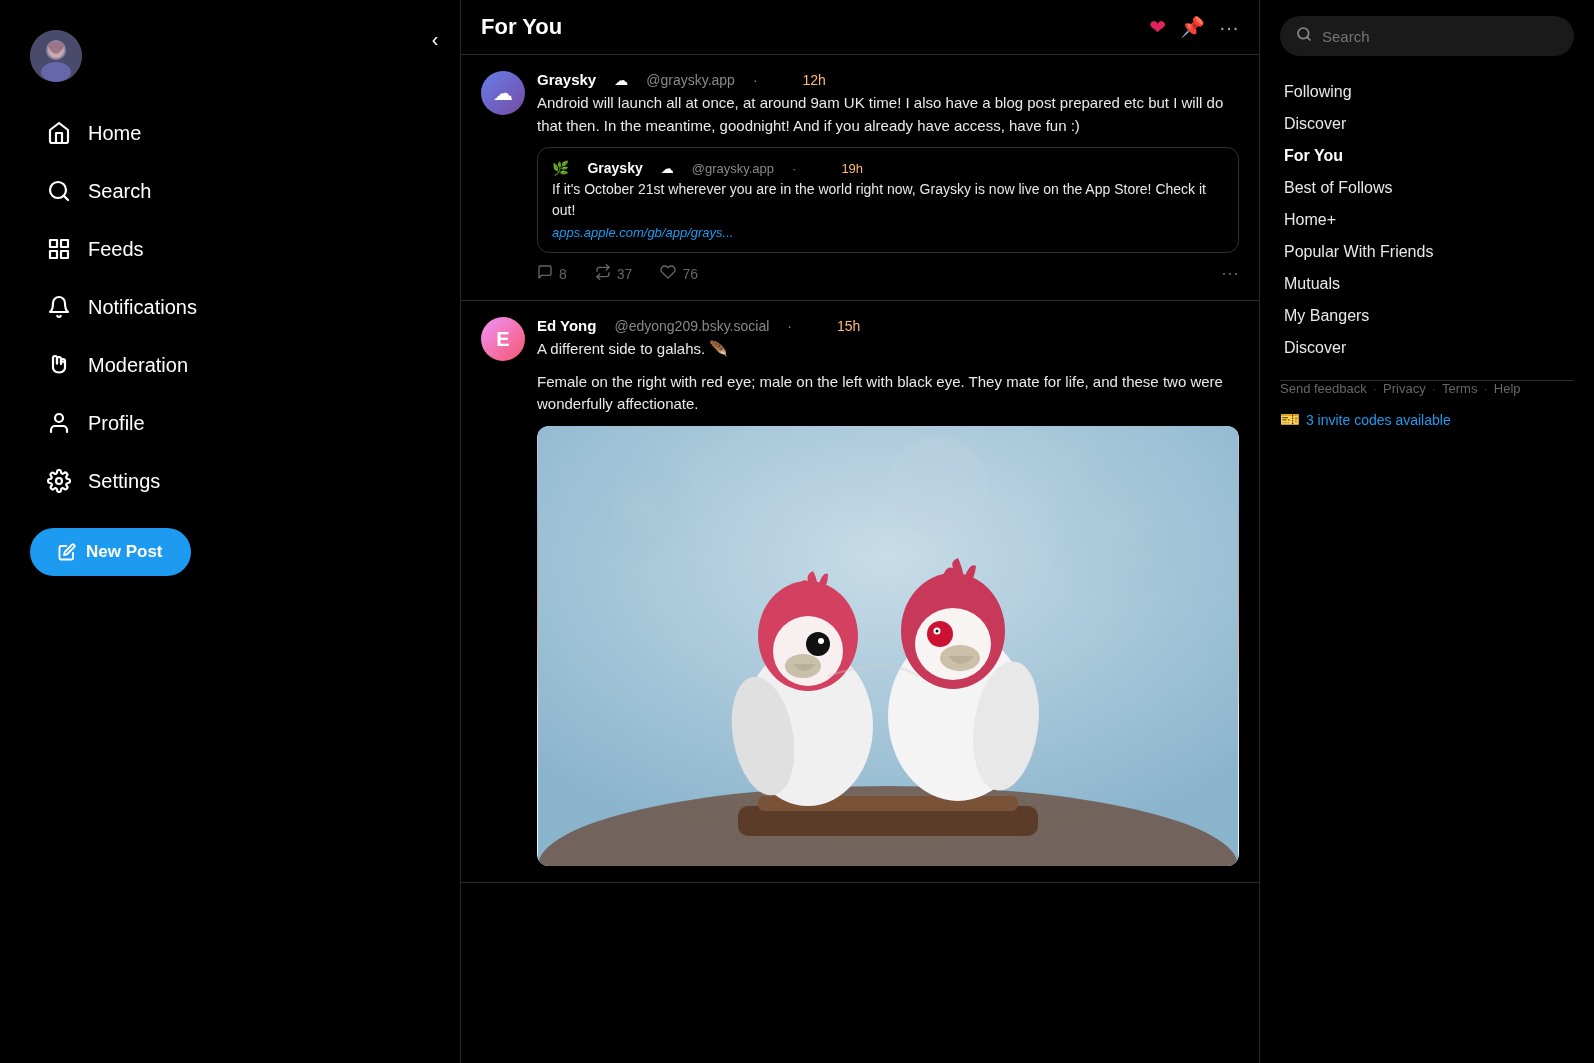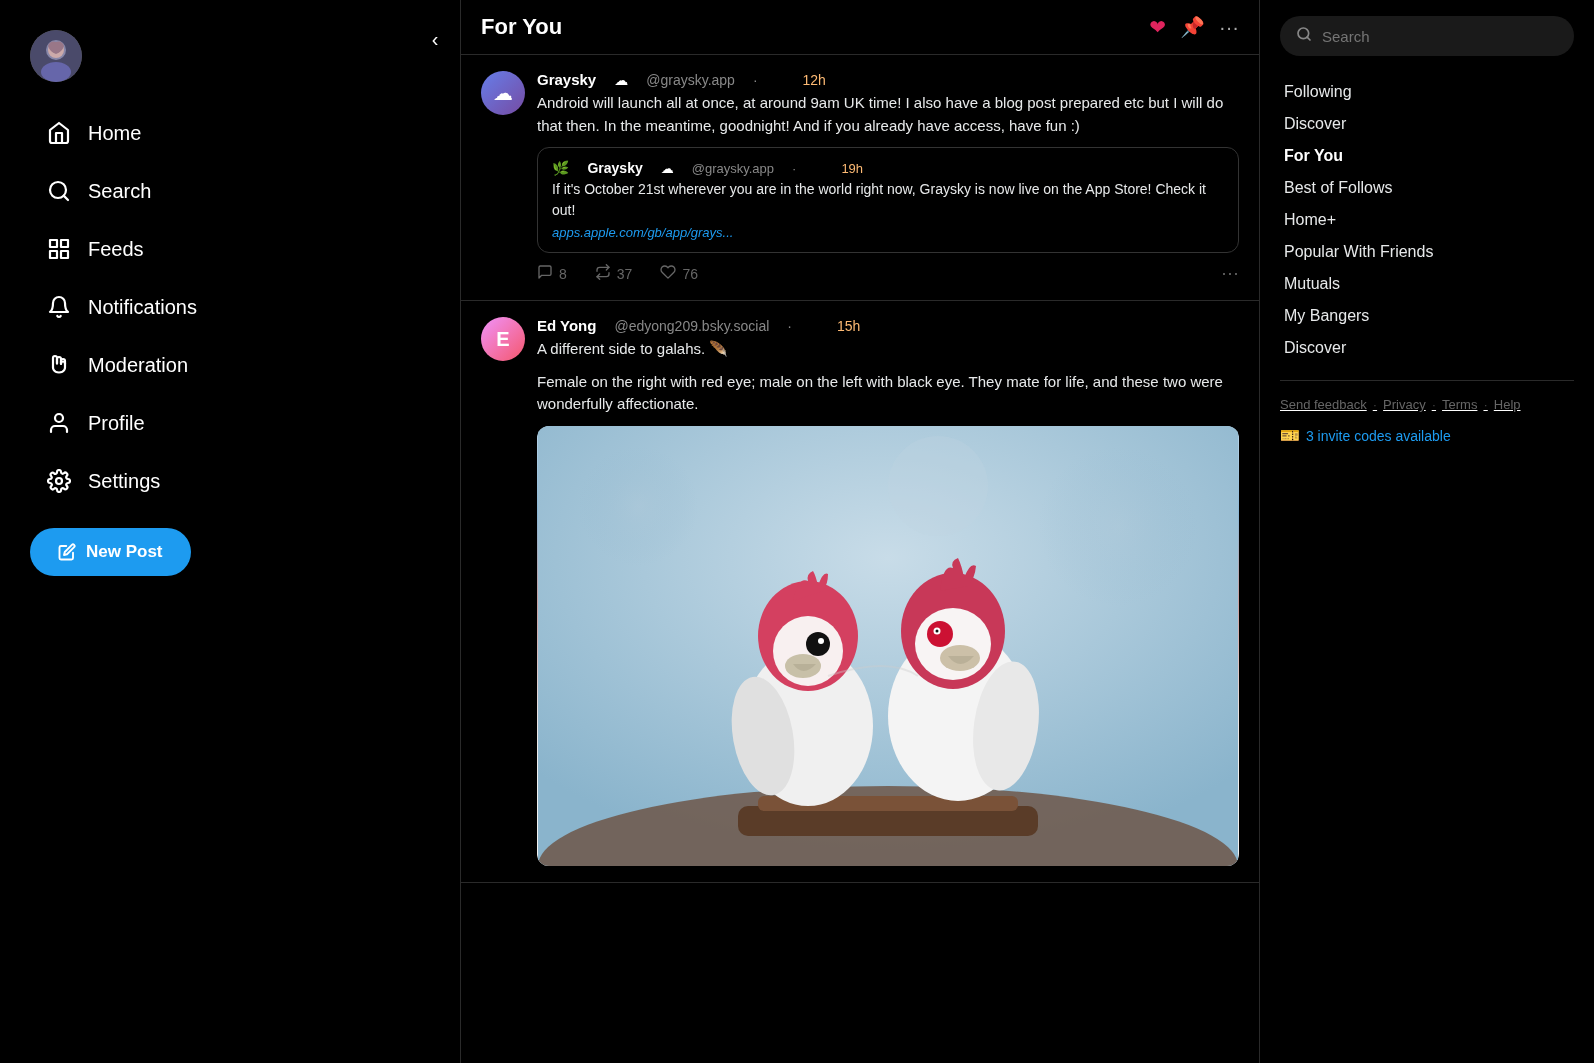--- a/index.html
+++ b/index.html
@@ -274,23 +274,22 @@
       border-radius: 6px;
     }
     .feed-link.active { font-weight: 700; color: #fff; }
     .feed-link.more { color: #1d9bf0; }
 
     .footer-links {
       display: flex;
       flex-wrap: wrap;
       gap: 6px;
       margin-top: 16px;
-      padding-top: 16px;
+      padding-top: 0;
       border-top: 1px solid #2a2a2a;
-      text-decoration: underline;
     }
     .footer-link {
       color: #666;
       font-size: 13px;
       cursor: pointer;
     }
     .footer-sep { color: #444; font-size: 13px; }
 
     .invite-codes {
       margin-top: 14px;

